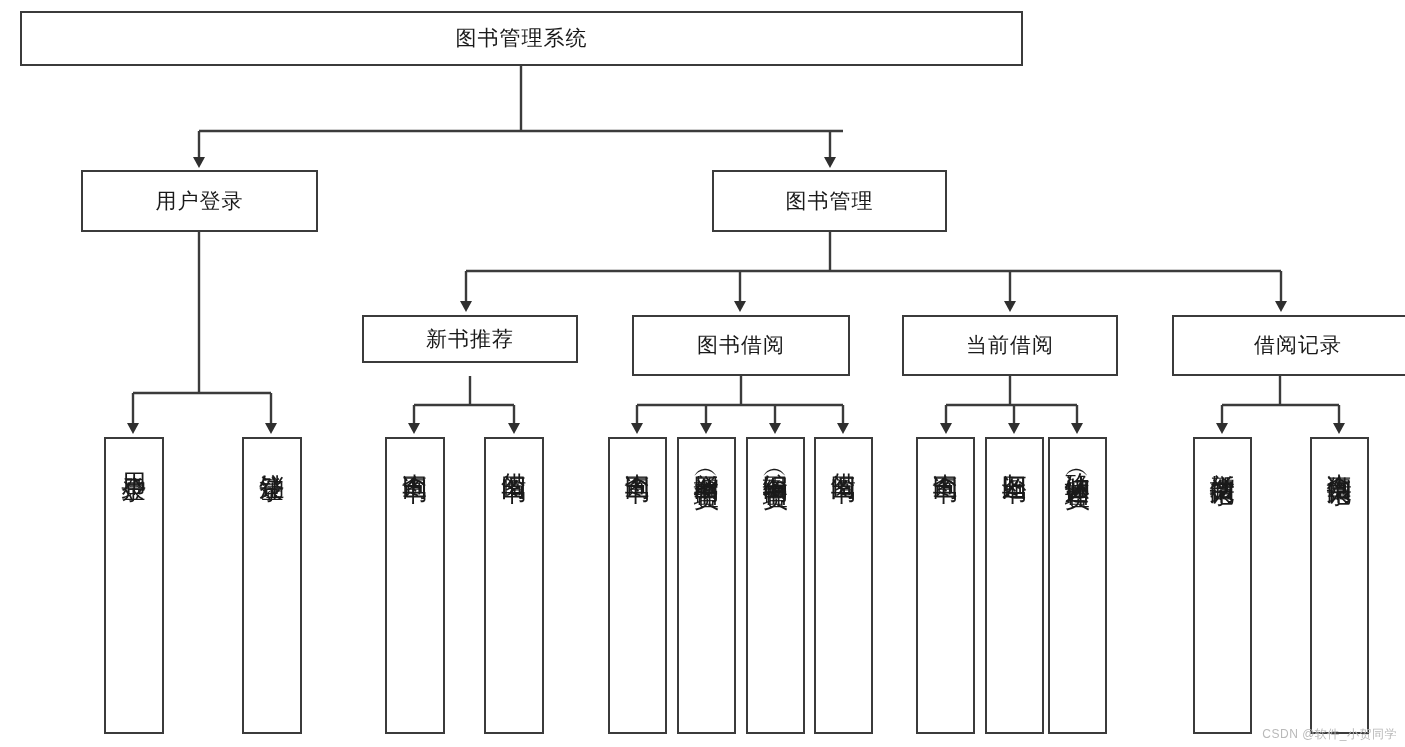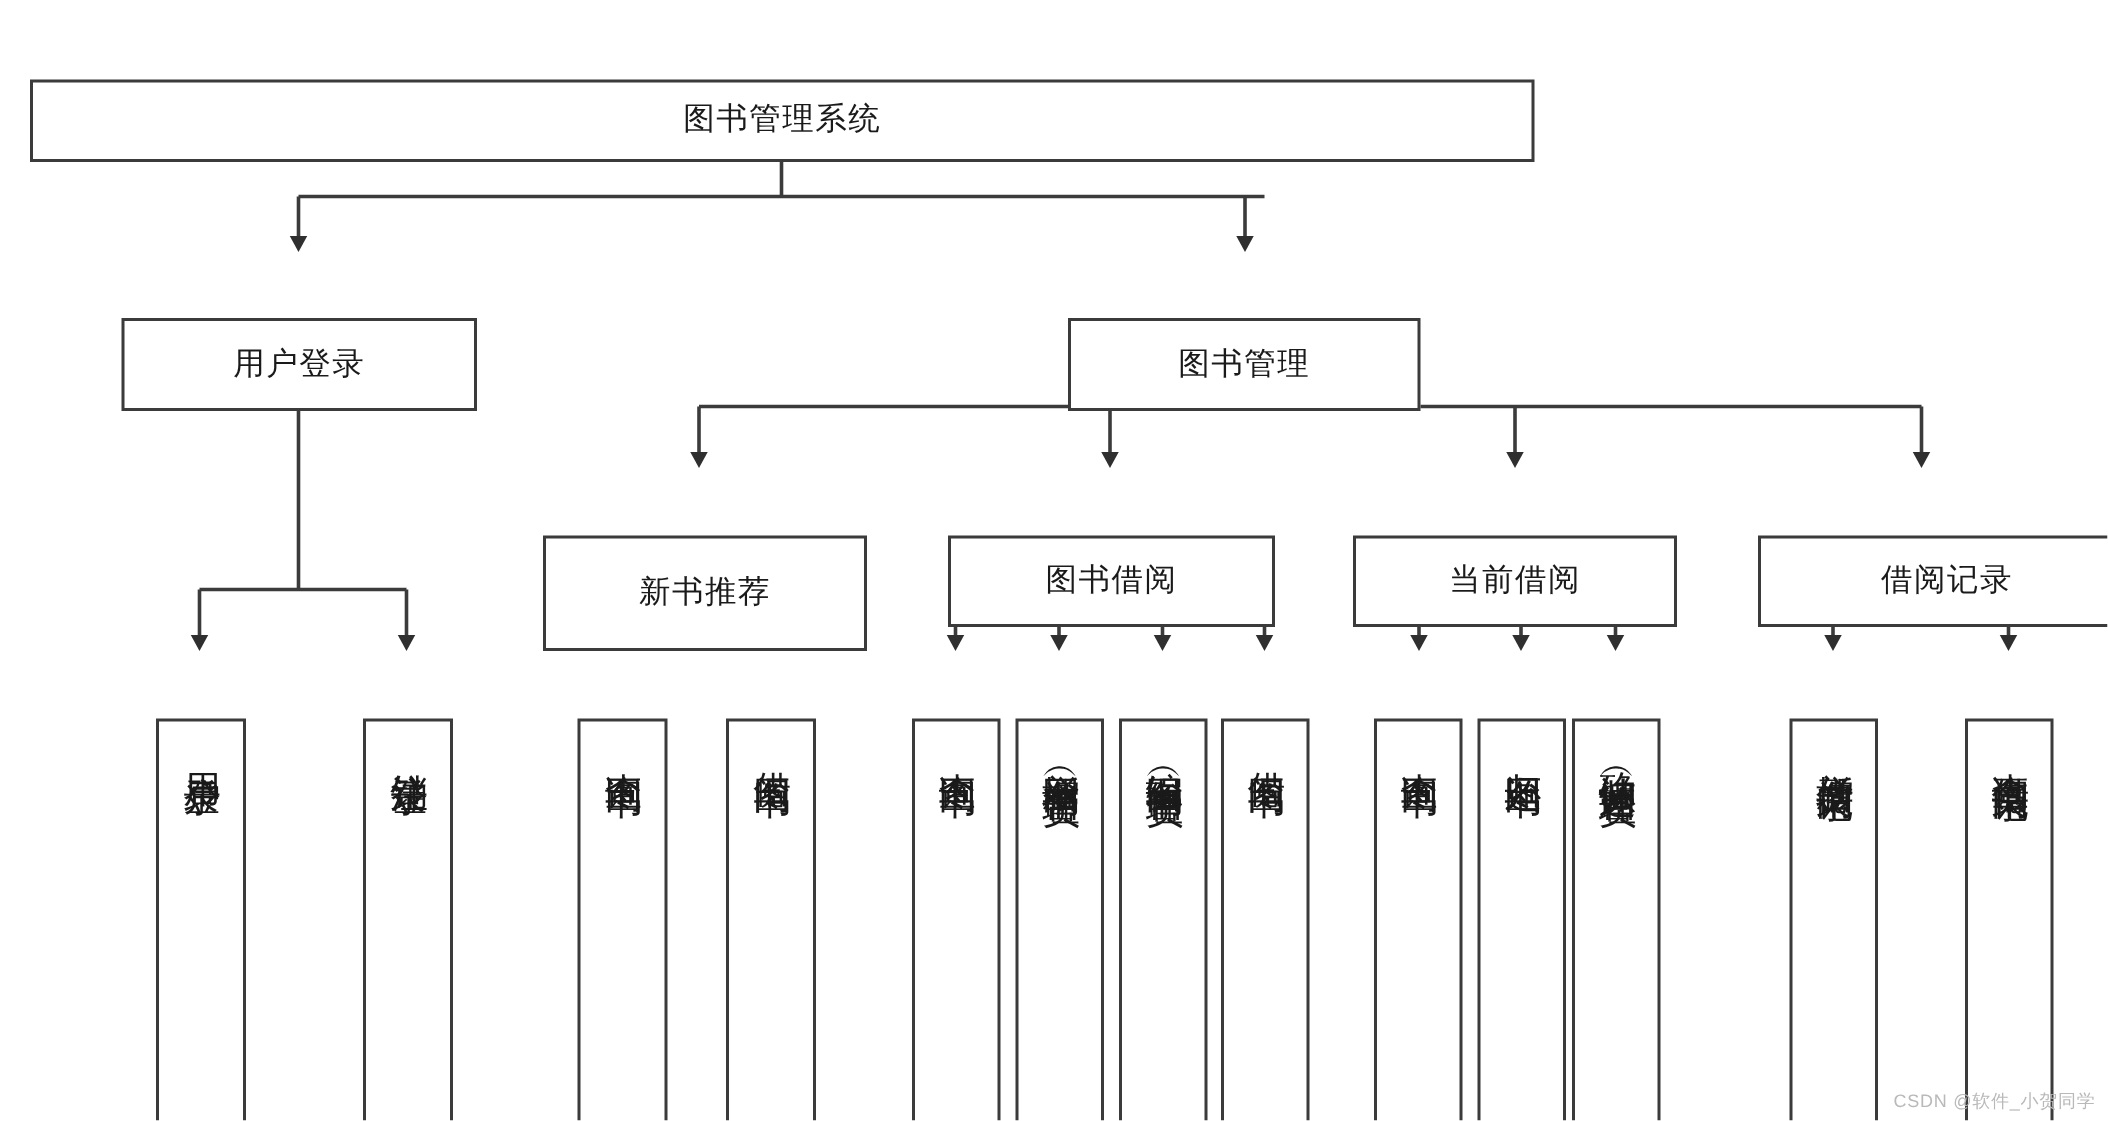--- a/index.html
+++ b/index.html
@@ -23,21 +23,20 @@
   .node{
     position:absolute;
     box-sizing:border-box;
     background:#ffffff;
     border:2px solid #3b3b3b;
     display:flex;
     align-items:center;
     justify-content:center;
     color:#1a1a1a;
     z-index:2;
-    margin-top:42px;
   }
   .node .lbl{
     display:block;
     text-align:center;
     line-height:1.15;
     white-space:nowrap;
   }
   
   .node.h .lbl{
     font-size:21px;
@@ -128,21 +127,21 @@
     <span class="lbl">图书管理系统</span>
   </div>
 
   <div class="node h" style="left:81px;top:170px;width:237px;height:62px;">
     <span class="lbl">用户登录</span>
   </div>
   <div class="node h" style="left:712px;top:170px;width:235px;height:62px;">
     <span class="lbl">图书管理</span>
   </div>
 
-  <div class="node h" style="left:362px;top:315px;width:216px;height:77px;">
+  <div class="node h" style="left:362px;top:315px;width:216px;height:48px;">
     <span class="lbl">新书推荐</span>
   </div>
   <div class="node h" style="left:902px;top:315px;width:216px;height:61px;">
     <span class="lbl">当前借阅</span>
   </div>
   <div class="node h" style="left:632px;top:315px;width:218px;height:61px;">
     <span class="lbl">图书借阅</span>
   </div>
   <div class="node h" style="left:1172px;top:315px;width:252px;height:61px;">
     <span class="lbl">借阅记录</span>

